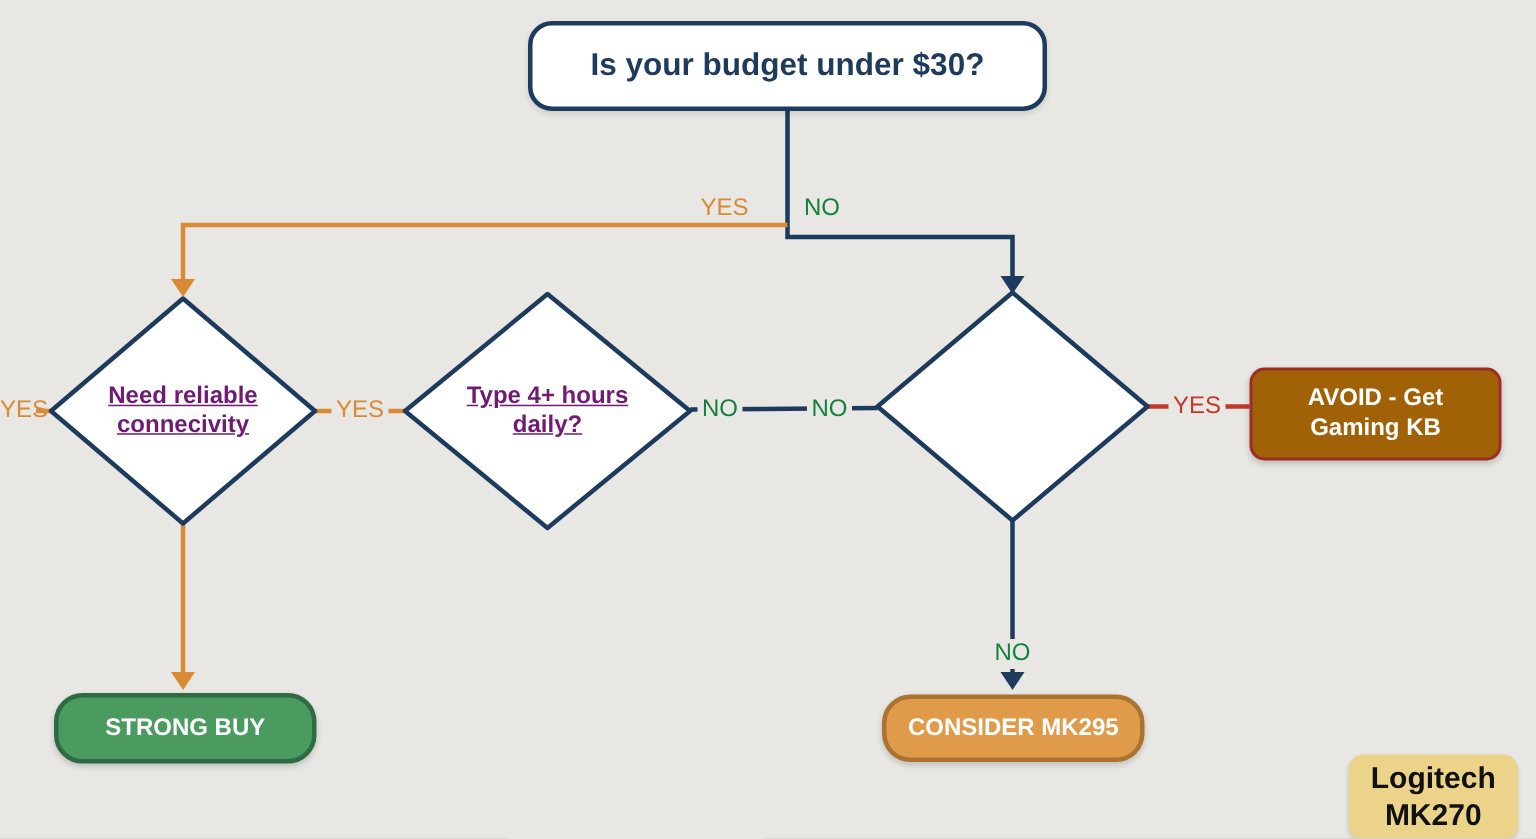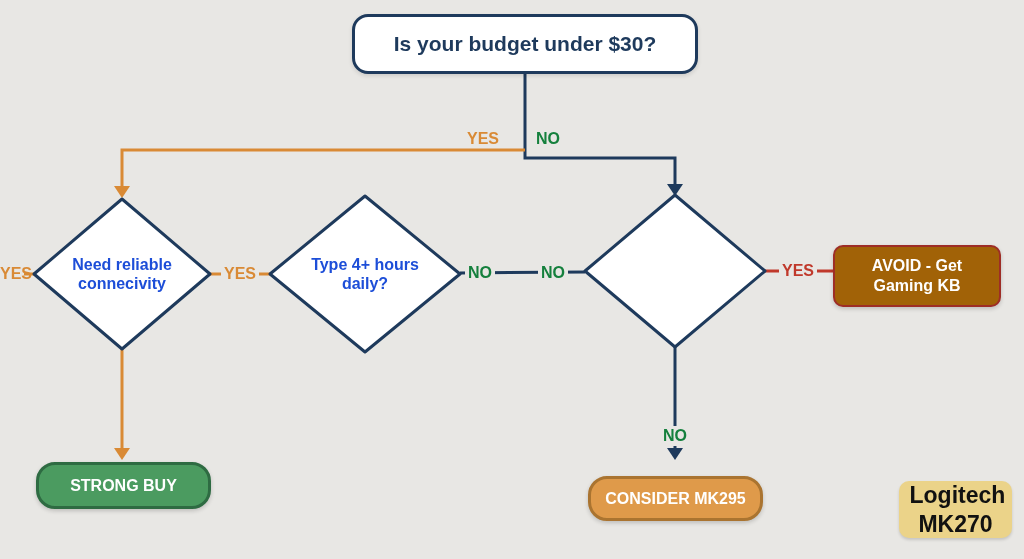--- a/index.html
+++ b/index.html
@@ -10,41 +10,41 @@
   }
   #wires{position:absolute;left:0;top:0;width:1024px;height:559px;pointer-events:none;}
   .node{position:absolute;box-sizing:border-box;display:flex;align-items:center;justify-content:center;text-align:center;font-weight:bold;}
   .question-box{
     left:352px;top:14px;width:346px;height:60px;
     background:#ffffff;border:3px solid #1e3a5c;border-radius:16px;
     color:#1e3a5c;font-size:21px;box-shadow:0 2px 4px rgba(0,0,0,0.12);
   }
   .diamond-label{
     position:absolute;transform:translate(-50%,-50%);
-    color:#1d4ed8;font-size:16px;font-weight:bold;text-align:center;line-height:1.2;
+    color:#701a75;font-size:16px;font-weight:bold;text-align:center;line-height:1.2;text-decoration:underline;
   }
   .edge-label{
     position:absolute;transform:translate(-50%,-50%);
-    font-size:16px;font-weight:bold;line-height:1;padding:2px 3px;
+    font-size:16px;font-weight:normal;line-height:1;padding:2px 3px;
   }
   .edge-label.orange{color:#d98a35;}
   .edge-label.navy{color:#15803d;}
   .edge-label.red{color:#c0392b;}
   .edge-label.onbg{background:#e8e7e4;}
   .result-box{
     border-radius:19px;color:#ffffff;font-size:16px;line-height:1.25;
     box-shadow:0 2px 4px rgba(0,0,0,0.18);
   }
   .strong-buy{left:36px;top:462px;width:175px;height:47px;background:#4b9b60;border:3px solid #2e6b42;}
-  .consider{left:588px;top:476px;width:175px;height:45px;background:#df9a4a;border:3px solid #aa7430;}
+  .consider{left:588px;top:463px;width:175px;height:45px;background:#df9a4a;border:3px solid #aa7430;}
   .avoid{left:833px;top:245px;width:168px;height:62px;background:#a16207;border:2px solid #9e2d26;border-radius:10px;}
   .avoid .inner{width:122px;}
   .product{
-    left:899px;top:481px;width:113px;height:57px;background:#ebd389;border-radius:10px;
-    color:#111111;font-size:23px;line-height:1.25;box-shadow:0 2px 3px rgba(0,0,0,0.15);
+    left:899px;top:503px;width:113px;height:57px;background:#ebd389;border-radius:10px;
+    color:#111111;font-size:20px;line-height:1.25;box-shadow:0 2px 3px rgba(0,0,0,0.15);
   }
   .product .inner{width:92px;}
 </style>
 </head>
 <body>
 
 <div id="stage">
 
   <svg id="wires" viewBox="0 0 1024 559" xmlns="http://www.w3.org/2000/svg">
 

